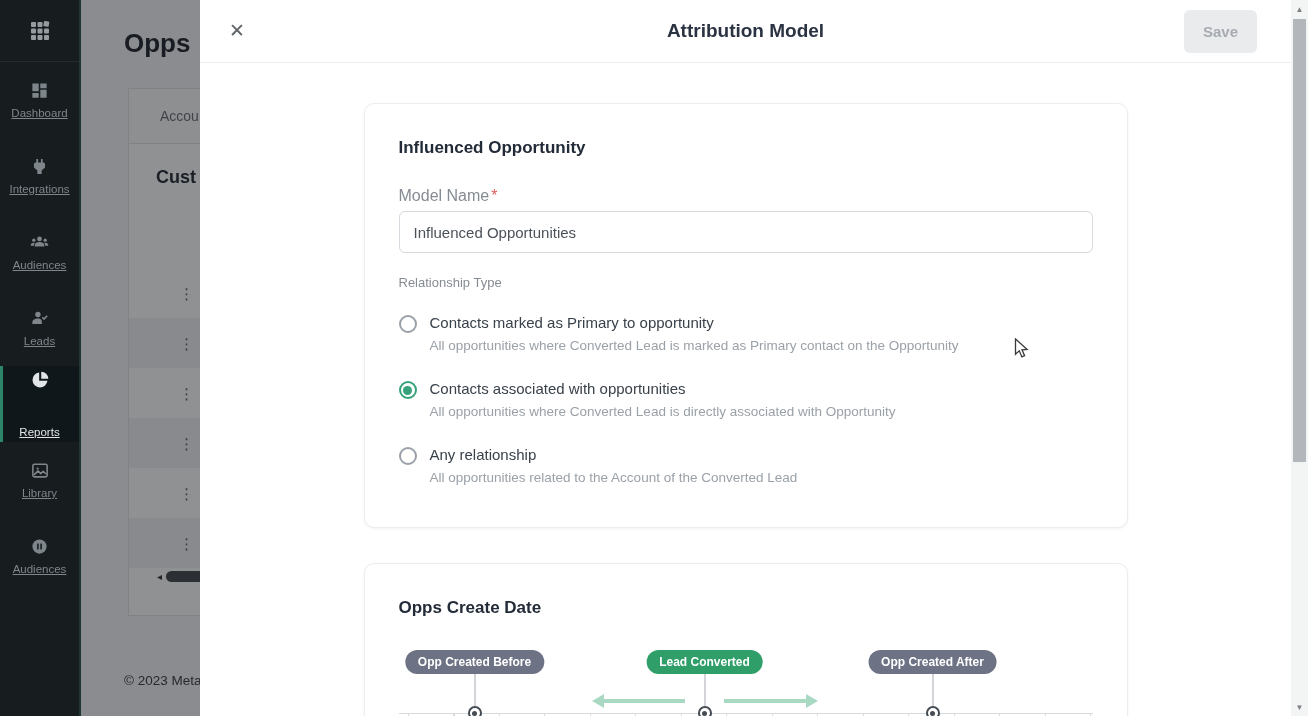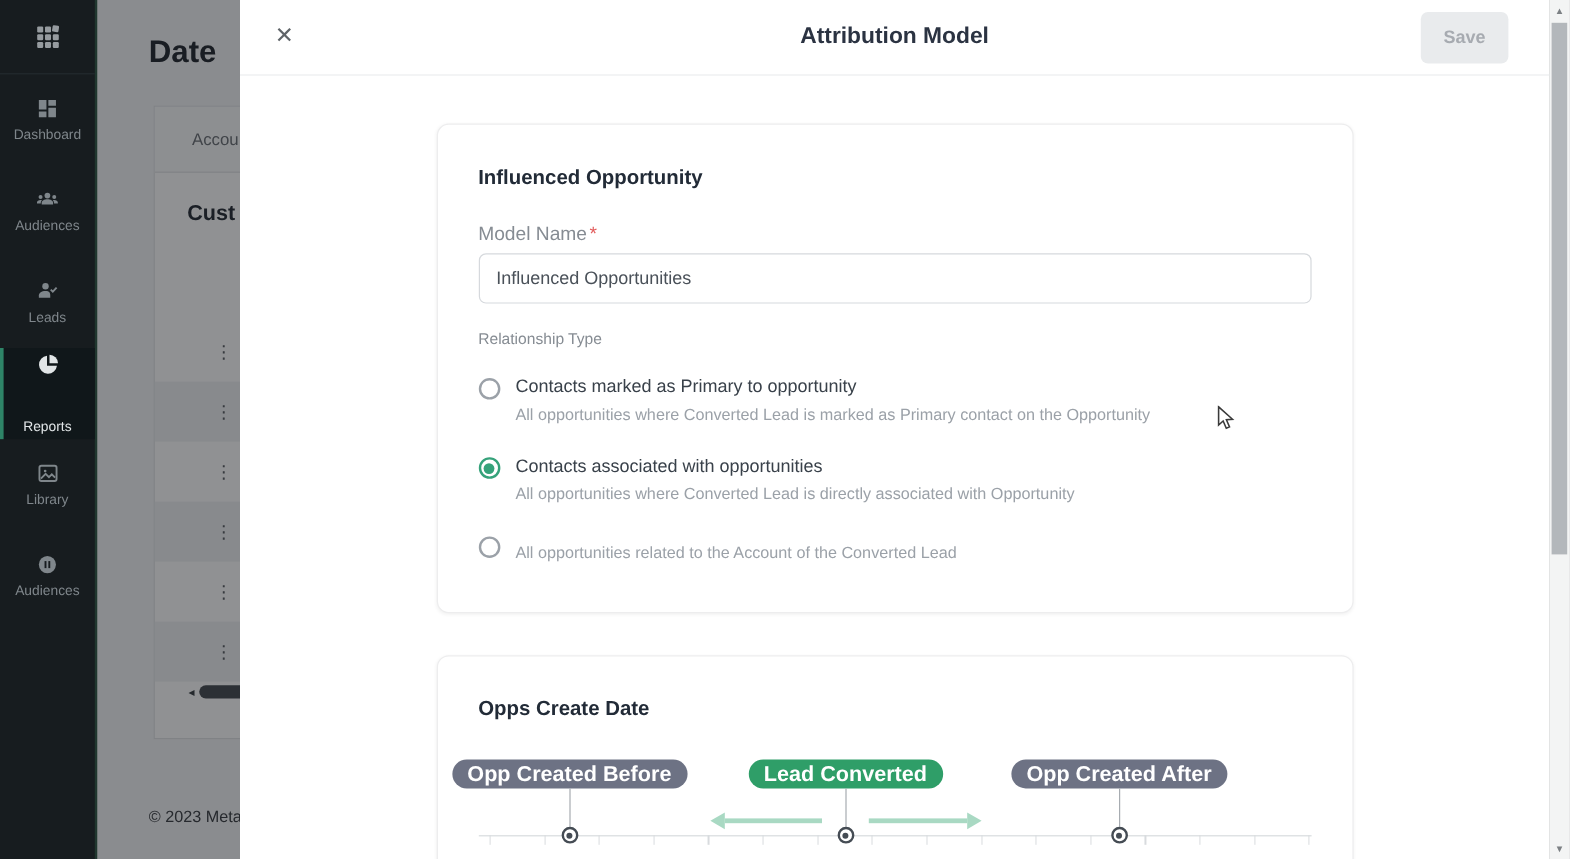--- a/index.html
+++ b/index.html
@@ -5,21 +5,21 @@
   * { margin:0; padding:0; box-sizing:border-box; }
   body { font-family:"Liberation Sans", sans-serif; background:#fff; }
   .stage { position:relative; width:1308px; height:716px; overflow:hidden; background:#fff; }
 
   
   .sidebar { position:absolute; left:0; top:0; width:81px; height:716px; background:#171c1f;
              border-right:2px solid #20372f; z-index:4; }
   .sb-logo { height:62px; display:flex; align-items:center; justify-content:center;
              color:#999e a2; color:#9aa0a3; border-bottom:1px solid #242b2f; cursor:pointer; }
   .sb-item { height:76px; display:flex; flex-direction:column; align-items:center; justify-content:center;
-             gap:7px; color:#7f868b; cursor:pointer; }
+             gap:7px; color:#7f868b; cursor:pointer;text-decoration:underline; }
   .sb-item .sb-label { font-size:11.5px; }
   .sb-item.active { background:#10171a; color:#e1e5e7; border-left:3px solid #2e8467; padding-right:3px;gap:36px; }
   .sb-icon svg { display:block; }
 
   
   .page { position:absolute; left:81px; top:0; right:0; bottom:0; background:#f5f6f7; z-index:1; }
   .page-title { position:absolute; left:43px; top:28px; font-size:26px; font-weight:bold; color:#272d34; white-space:nowrap; }
   .panel { position:absolute; left:47px; top:88px; width:1120px; height:528px; background:#ffffff;
            border:1px solid #e2e4e6; }
   .tabbar { height:55px; border-bottom:1px solid #e2e4e6; display:flex; align-items:center; background:#fafbfb; }
@@ -60,21 +60,21 @@
   .radio.selected::after { content:""; position:absolute; left:50%; top:50%; width:9px; height:9px; margin:-4.5px 0 0 -4.5px;
                            border-radius:50%; background:#35a27a; }
   .radio-texts { margin-left:13px; }
   .radio-label { font-size:15px; color:#39414a; }
   .radio-desc { margin-top:7px; font-size:13.5px; color:#9ba1a8; }
 
   
   .card2 { margin-top:35px; height:300px; padding-bottom:0; }
   .timeline { position:relative; margin-top:32px; height:140px; }
   .t-badge { position:absolute; top:0; transform:translateX(-50%); height:24px; line-height:24px; padding:0 13px;
-             border-radius:12px; color:#fff; font-size:18px; font-weight:bold; white-space:nowrap; }
+             border-radius:12px; color:#fff; font-size:12px; font-weight:bold; white-space:nowrap; }
   .t-badge.gray { background:#6d7284; }
   .t-badge.green { background:#2f9e68; }
   .t-stem { position:absolute; top:24px; width:1px; height:32px; background:#a7acb1; transform:translateX(-50%); }
   .t-axis { position:absolute; left:0; right:0; top:63px; height:1px; background:#d8dbde; }
   .t-ticks { position:absolute; left:0; right:0; top:63px; height:8px;
              background:repeating-linear-gradient(90deg,#d8dbde 0,#d8dbde 1px,transparent 1px,transparent 45.5px);
              background-position:9px 0; }
   .t-marker { position:absolute; top:56px; width:14px; height:14px; border-radius:50%; background:#fff;
               border:2px solid #454c54; transform:translateX(-50%); cursor:pointer; }
   .t-marker::after { content:""; position:absolute; left:50%; top:50%; width:5px; height:5px; margin:-2.5px 0 0 -2.5px;
@@ -116,20 +116,28 @@
       <div class="sb-item">
         <span class="sb-icon">
           <svg width="19" height="19" viewBox="0 0 24 24" fill="currentColor">
               <path d="M3 13h8V3H3v10zm0 8h8v-6H3v6zm10 0h8V11h-8v10zm0-18v6h8V3h-8z"></path>
             </svg>
         </span>
         <span class="sb-label">Dashboard</span>
       </div>
       <div class="sb-item">
         <span class="sb-icon">
+          <svg width="19" height="19" viewBox="0 0 24 24" fill="currentColor">
+              <path d="M16 7V2.5h-2.2V7H10.2V2.5H8V7H7a2 2 0 0 0-2 2v4.2L9.3 17v4.5h5.4V17L19 13.2V9a2 2 0 0 0-2-2h-1z"></path>
+            </svg>
+        </span>
+        <span class="sb-label">Integrations</span>
+      </div>
+      <div class="sb-item">
+        <span class="sb-icon">
           <svg width="21" height="19" viewBox="0 0 24 24" fill="currentColor">
             <circle cx="12" cy="7.5" r="3"></circle>
               <circle cx="4.8" cy="9" r="2.1"></circle>
               <circle cx="19.2" cy="9" r="2.1"></circle>
             <path d="M12 11.5c-3.2 0-6 1.6-6 3.7V17h12v-1.8c0-2.1-2.8-3.7-6-3.7z"></path>
             <path d="M4.8 12.3c-2.1 0-3.8 1.1-3.8 2.5V16h4v-1c0-1 .5-1.9 1.3-2.6a6.7 6.7 0 0 0-1.5-.1z"></path>
             <path d="M19.2 12.3c2.1 0 3.8 1.1 3.8 2.5V16h-4v-1c0-1-.5-1.9-1.3-2.6.5-.1 1-.1 1.5-.1z"></path>
           </svg>
         </span>
         <span class="sb-label">Audiences</span>
@@ -170,21 +178,21 @@
             <rect x="9" y="8.3" width="2" height="7.4" fill="#171c1f"></rect>
               <rect x="13" y="8.3" width="2" height="7.4" fill="#171c1f"></rect>
           </svg>
         </span>
         <span class="sb-label">Audiences</span>
       </div>
     </nav>
   </aside>
 
   <div class="page">
-    <div class="page-title">Date</div>
+    <div class="page-title">Opps</div>
     <div class="panel">
       <div class="tabbar">
         <span class="tab">Accou</span>
       </div>
       <div class="panel-section-title">Cust</div>
       <div class="rows">
         <div class="row">
             <span class="kebab">⋮</span>
           </div>
         <div class="row">
@@ -244,20 +252,21 @@
           <span class="radio selected"></span>
           <span class="radio-texts">
             <div class="radio-label">Contacts associated with opportunities</div>
             <div class="radio-desc">All opportunities where Converted Lead is directly associated with Opportunity</div>
           </span>
         </div>
 
         <div class="radio-row">
           <span class="radio"></span>
           <span class="radio-texts">
+            <div class="radio-label">Any relationship</div>
             <div class="radio-desc">All opportunities related to the Account of the Converted Lead</div>
           </span>
         </div>
       </section>
 
       <section class="card card2">
         <h2>Opps Create Date</h2>
         <div class="timeline">
           <div class="t-badge gray" style="left:76px">Opp Created Before</div>
           <div class="t-badge green" style="left:306px">Lead Converted</div>

